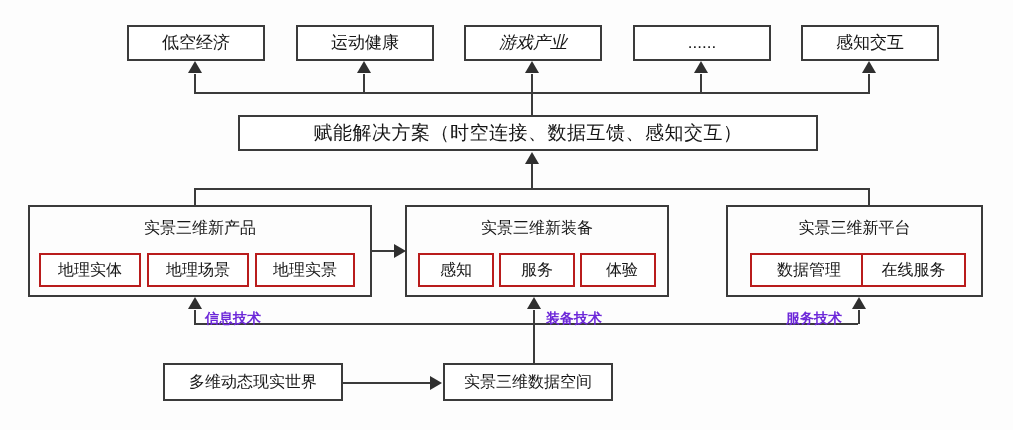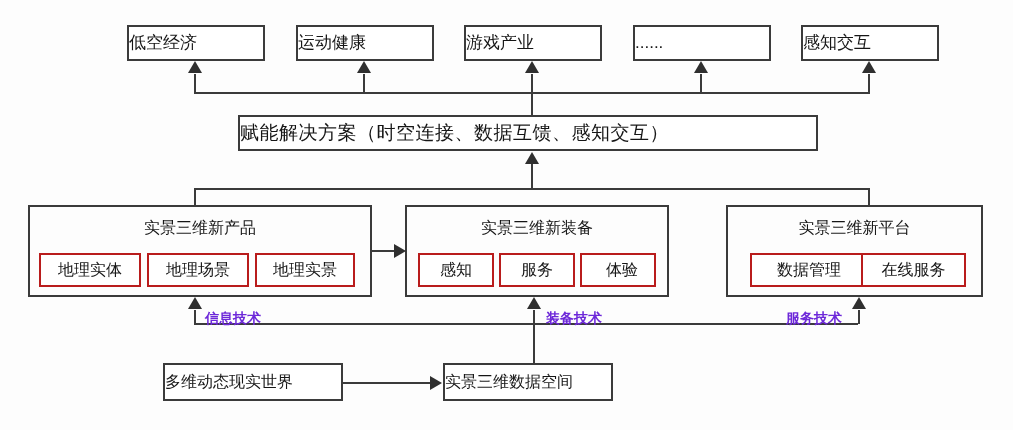--- a/index.html
+++ b/index.html
@@ -14,21 +14,21 @@
     background:#fdfdfd;
     overflow:hidden;
   }
   .box{
     position:absolute;
     box-sizing:border-box;
     border:2px solid #3b3b3b;
     background:#ffffff;
     display:flex;
     align-items:center;
-    justify-content:flex-start;
+    justify-content:center;
     text-align:center;
     line-height:1.1;
     color:#161616;
   }
   .top-box{ font-size:17px; }
   .solution-box{ font-size:19px; letter-spacing:0.5px; }
   .group-box{
     display:block;
     background:#fdfdfd;
   }
@@ -88,21 +88,21 @@
 <body>
 
 <div id="stage">
 
   <div class="box top-box" style="left:127px;top:25px;width:138px;height:36px;">
     <span>低空经济</span>
   </div>
   <div class="box top-box" style="left:296px;top:25px;width:138px;height:36px;">
     <span>运动健康</span>
   </div>
-  <div class="box top-box" style="left:464px;top:25px;width:138px;height:36px;">
+  <div class="box top-box" style="left:464px;top:25px;width:138px;height:36px;font-style:italic;">
     <span>游戏产业</span>
   </div>
   <div class="box top-box" style="left:633px;top:25px;width:138px;height:36px;">
     <span>......</span>
   </div>
   <div class="box top-box" style="left:801px;top:25px;width:138px;height:36px;">
     <span>感知交互</span>
   </div>
 
   <div class="hline" style="left:194px;top:92px;width:676px;"></div>

